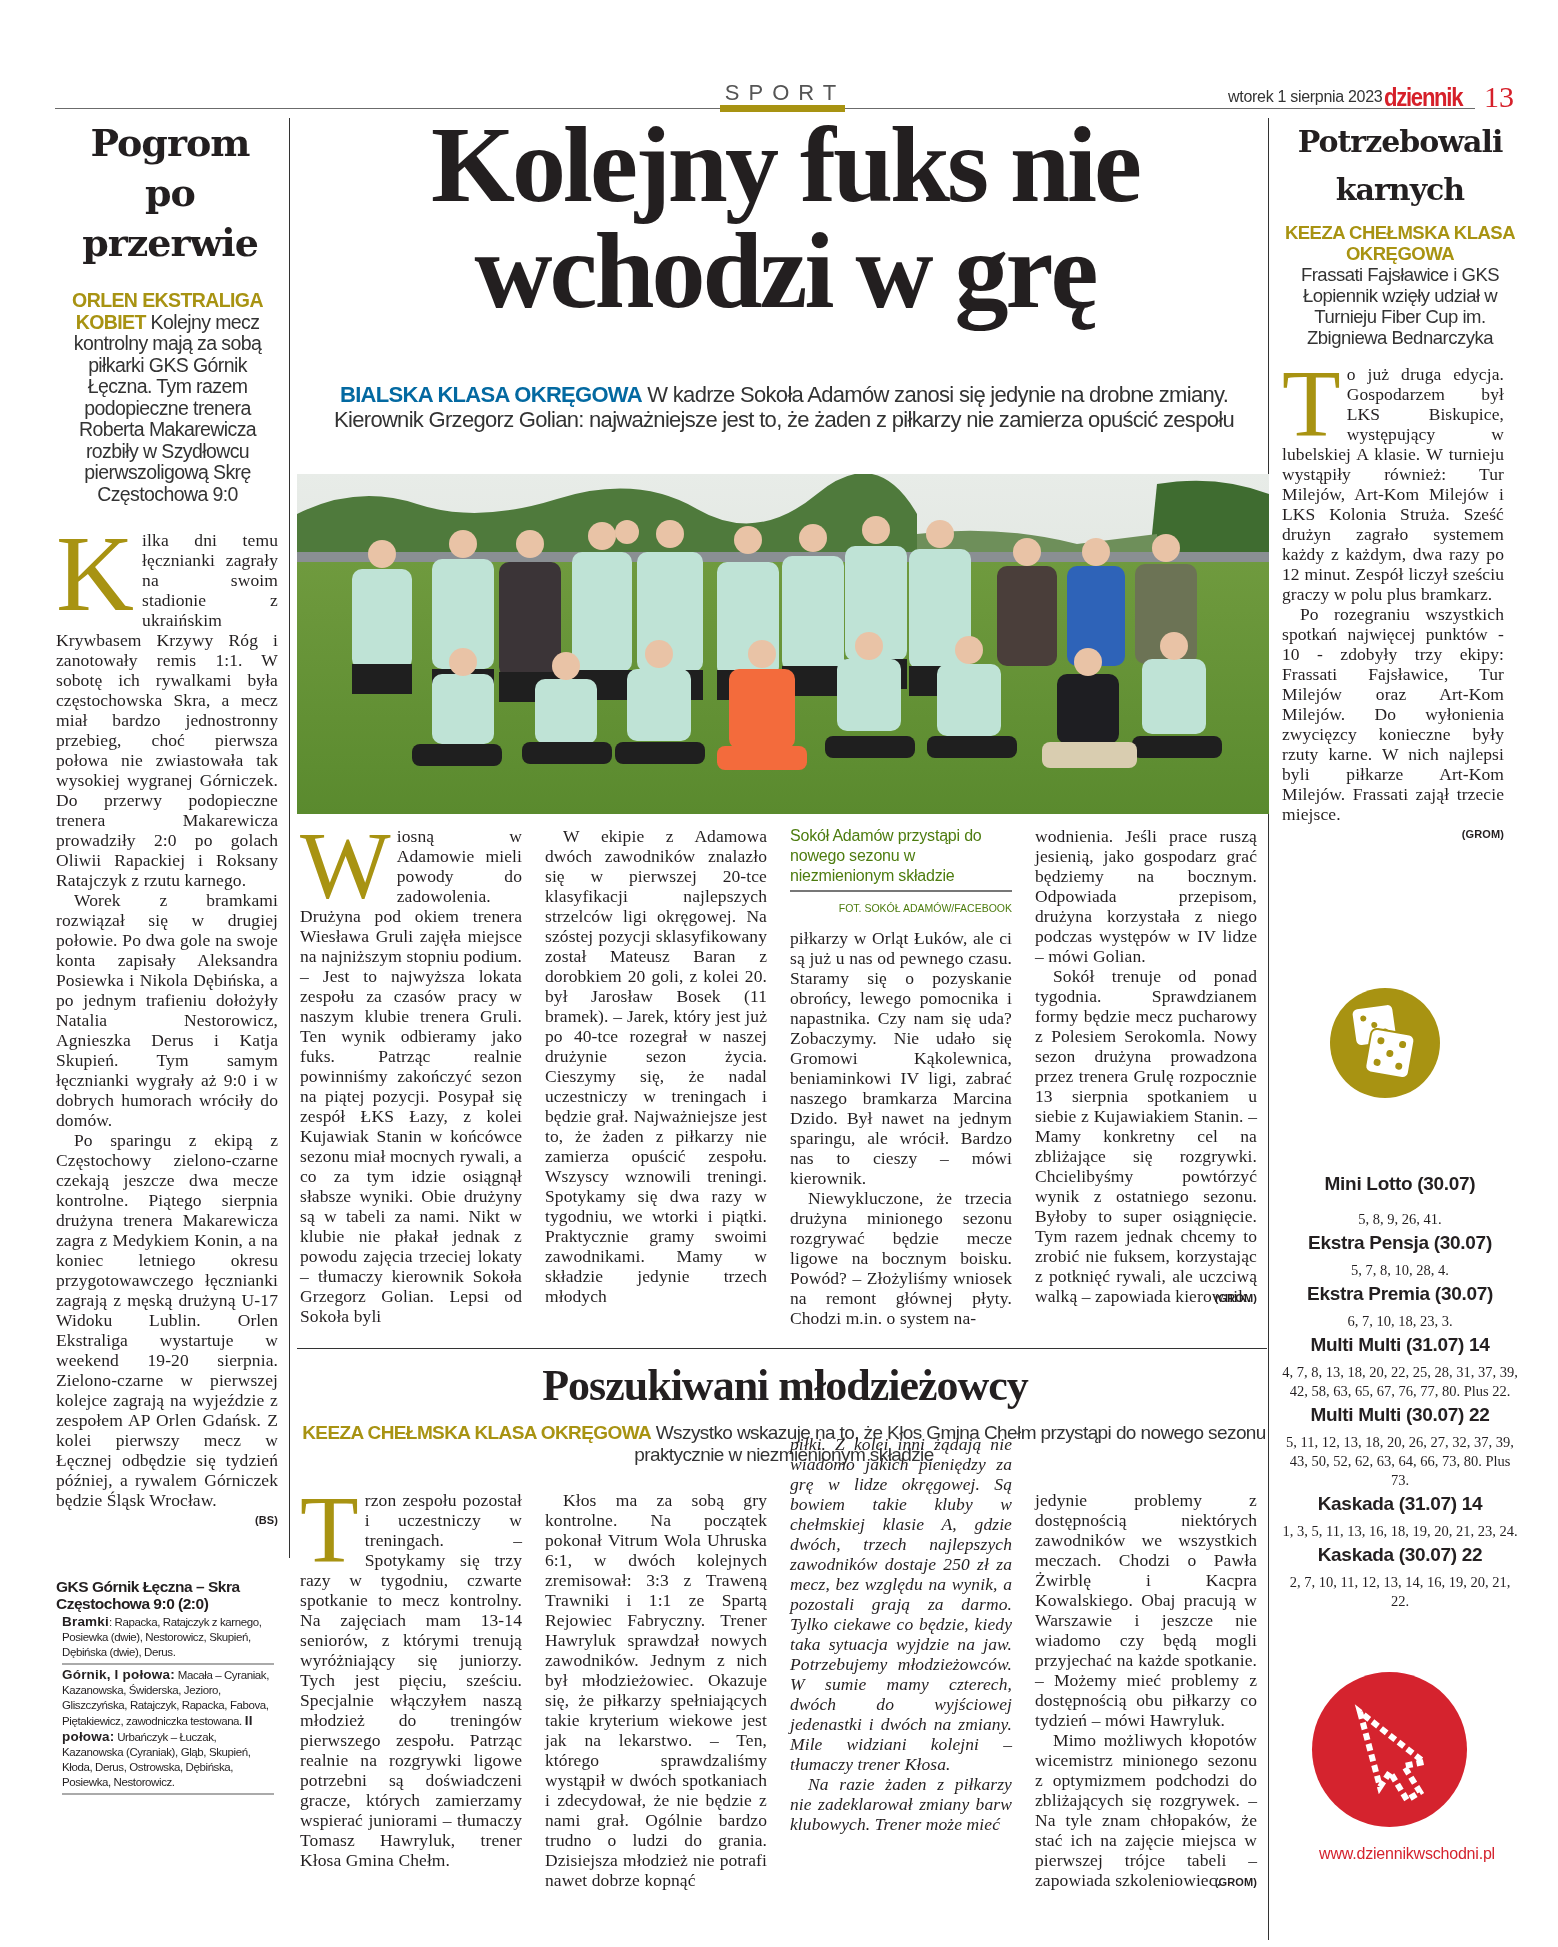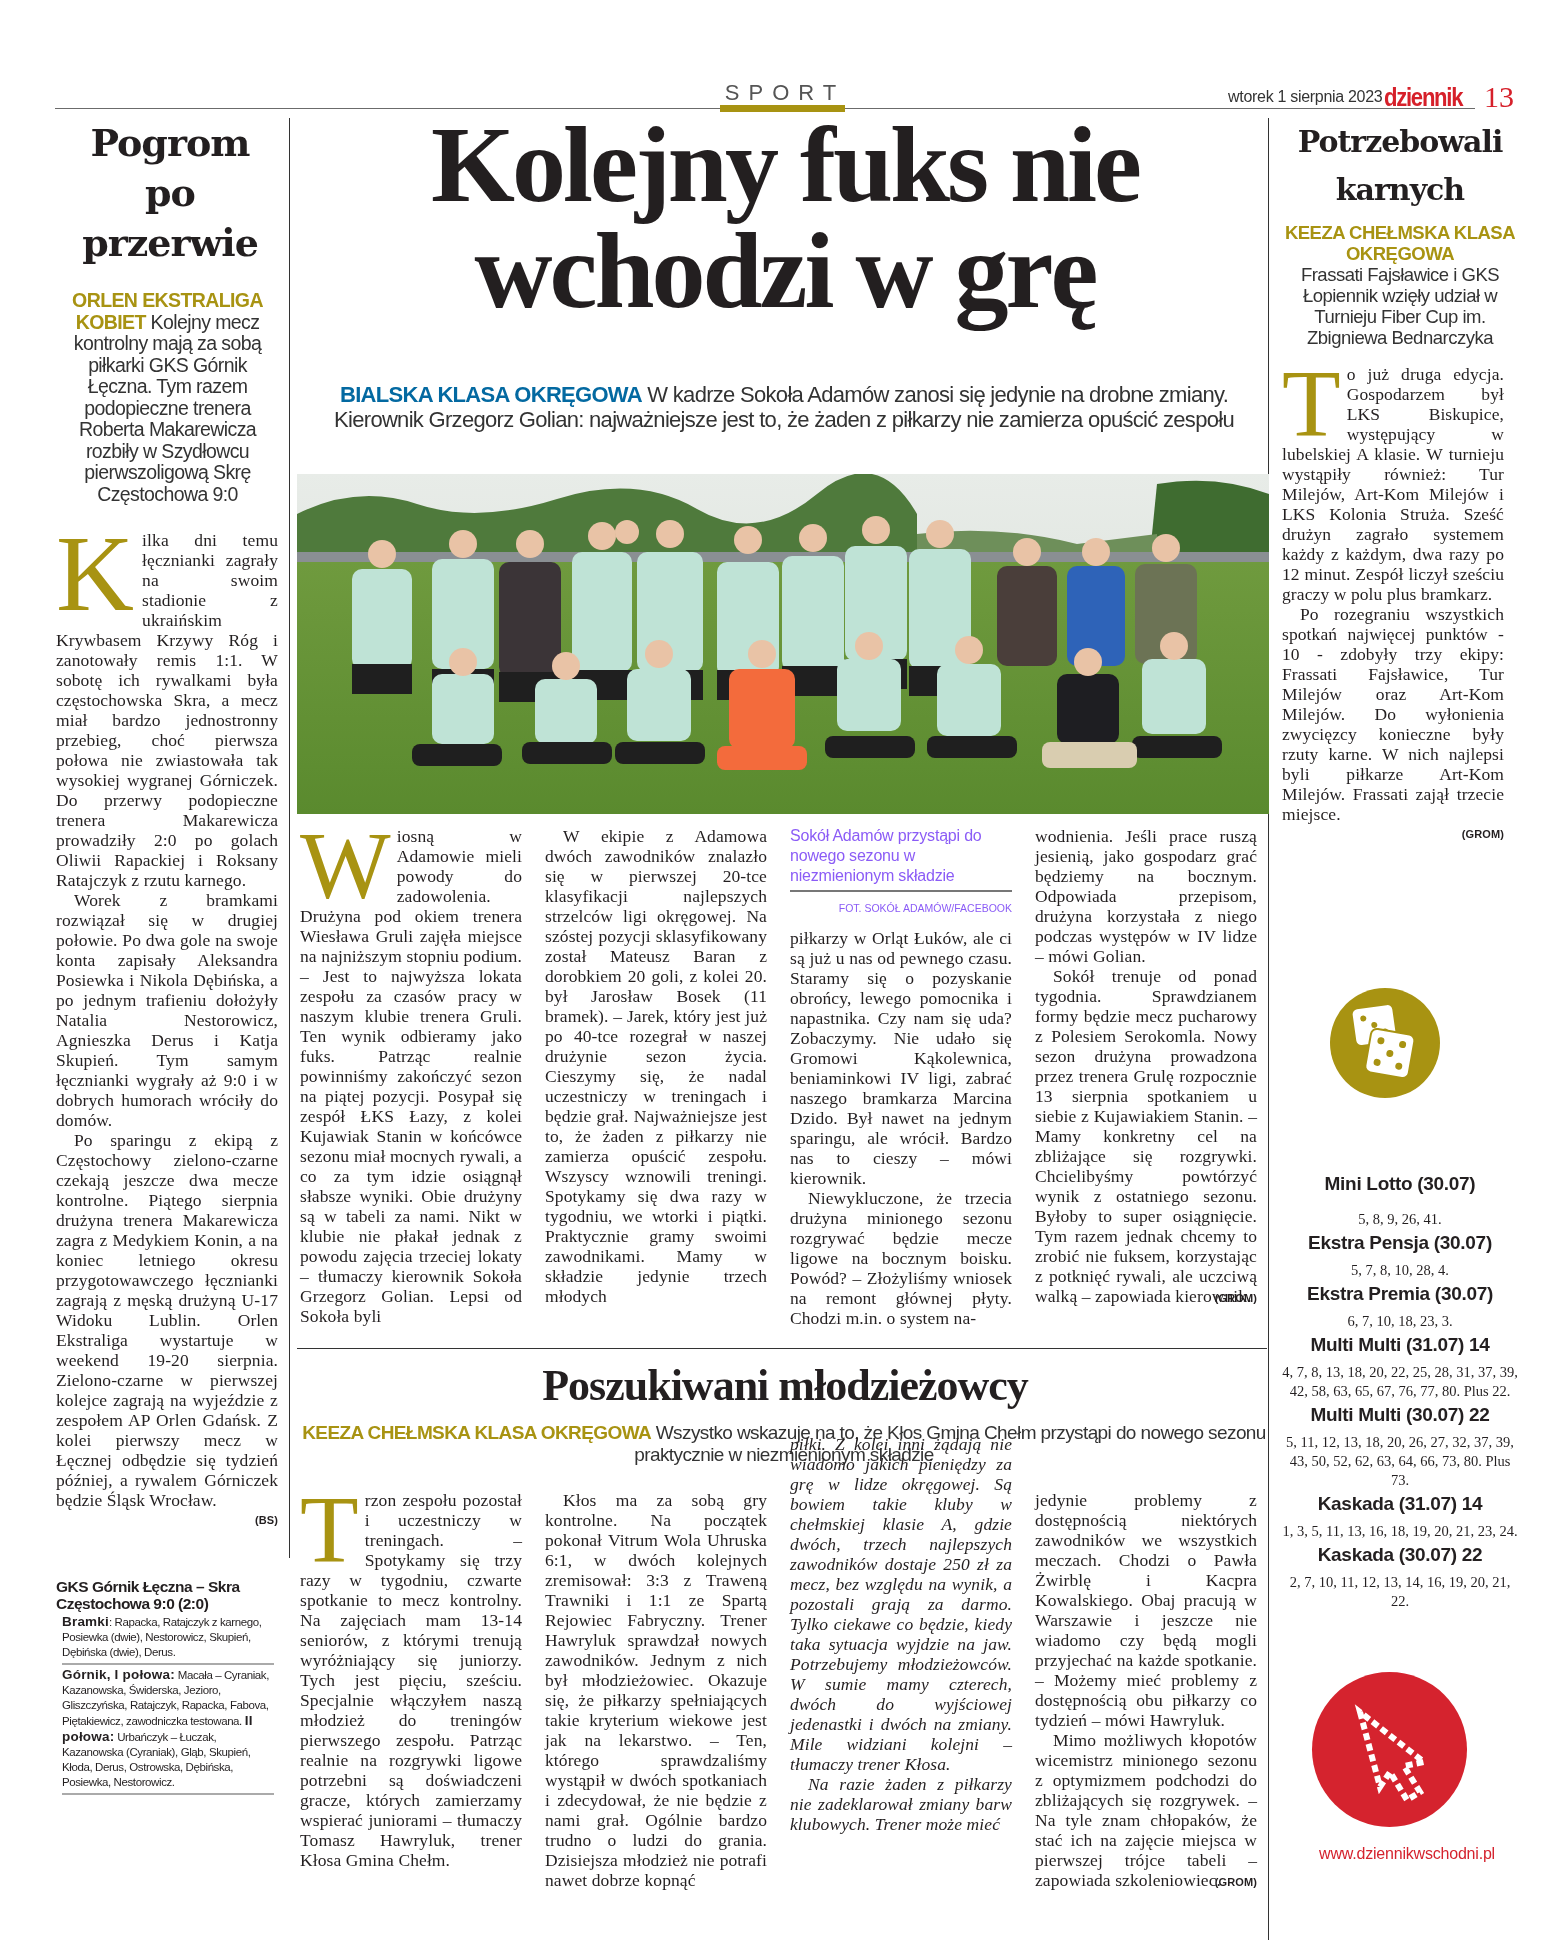--- a/index.html
+++ b/index.html
@@ -31,21 +31,21 @@
   #l-box .sec{margin-left:6px;font-size:11.5px;line-height:15px;letter-spacing:-0.4px;border-bottom:2px solid #aaa;padding:2px 0 3px;}
   #l-box .sec b{font-size:13.5px;letter-spacing:0.2px;}
 
   
   #m-title{position:absolute;left:300px;top:112px;width:970px;text-align:center;font-family:"Liberation Serif",serif;font-weight:bold;font-size:108px;line-height:106px;letter-spacing:-3px;}
   #m-lead{position:absolute;left:296px;top:382px;width:976px;text-align:center;font-family:"Liberation Sans",sans-serif;font-size:22px;line-height:25px;color:#333;letter-spacing:-0.7px;}
   #m-lead b{color:#0369a1;text-align:center;}
   #photo{position:absolute;left:297px;top:474px;width:972px;height:340px;overflow:hidden;}
   #m-c1{position:absolute;left:300px;top:826px;width:222px;}
   #m-c2{position:absolute;left:545px;top:826px;width:222px;}
-  #m-caption{position:absolute;left:790px;top:826px;width:222px;font-family:"Liberation Sans",sans-serif;font-size:16px;line-height:20px;color:#8b5cf6;letter-spacing:-0.2px;}
+  #m-caption{position:absolute;left:790px;top:826px;width:222px;font-family:"Liberation Sans",sans-serif;font-size:16px;line-height:20px;color:#4d7c0f;letter-spacing:-0.2px;}
   #m-credit{border-top:2px solid #777;margin-top:4px;text-align:right;font-size:10.5px;letter-spacing:0px;padding-top:6px;}
   #m-c3{position:absolute;left:790px;top:928px;width:222px;}
   #m-c4{position:absolute;left:1035px;top:826px;width:222px;}
   #mid-line{position:absolute;left:297px;top:1348px;width:970px;height:0;border-top:1.5px solid #333;}
 
   
   #s-title{position:absolute;left:300px;top:1358px;width:970px;text-align:center;font-family:"Liberation Serif",serif;font-weight:bold;font-size:44px;line-height:56px;letter-spacing:-1px;}
   #s-lead{position:absolute;left:296px;top:1422px;width:976px;text-align:center;font-family:"Liberation Sans",sans-serif;font-size:19px;line-height:22px;color:#333;letter-spacing:-0.6px;}
   #s-lead b{color:#a89312;}
   #s-c1{position:absolute;left:300px;top:1490px;width:222px;}

